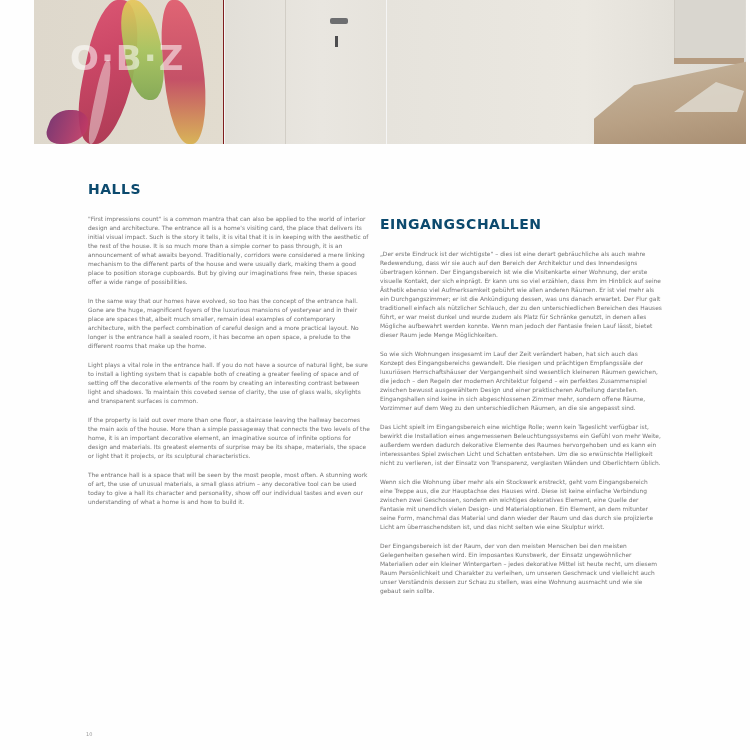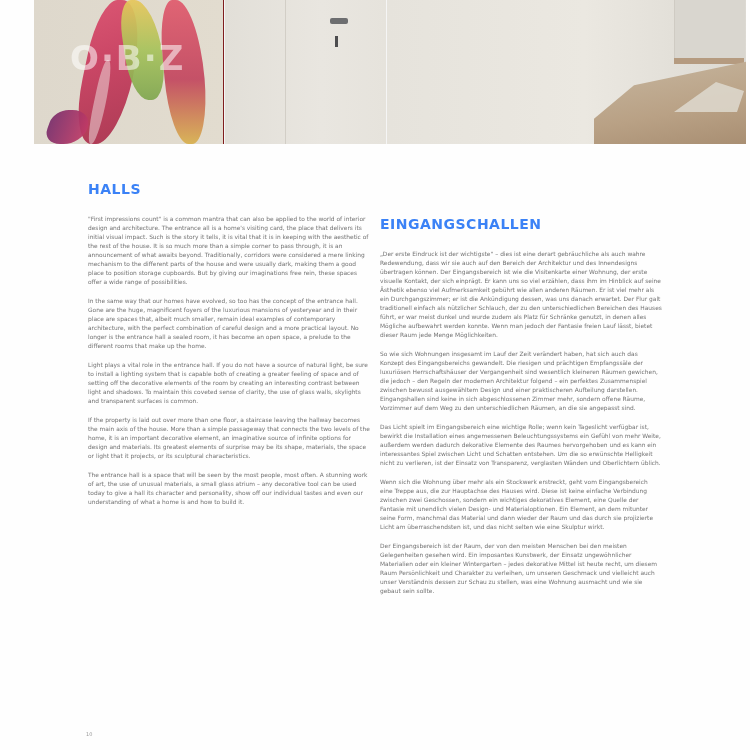--- a/index.html
+++ b/index.html
@@ -56,21 +56,21 @@
     }
     .watermark {
       position: absolute; left: 36px; top: 38px; font-family: "DejaVu Sans", sans-serif;
       font-size: 34px; font-weight: bold; letter-spacing: 2px; color: rgba(255,255,255,0.55);
     }
     .column { position: absolute; top: 181px; width: 282px; }
     .column.left { left: 88px; }
     .column.right { left: 380px; margin-top: 35px; }
     .heading {
       font-family: "DejaVu Sans", sans-serif; font-weight: bold; font-size: 14px;
-      color: #3b82f6; letter-spacing: 0.5px; margin: 0 0 16px 0; height: 18px;
+      color: #0c4a6e; letter-spacing: 0.5px; margin: 0 0 16px 0; height: 18px;
     }
     .para {
       font-family: "DejaVu Sans", sans-serif; font-size: 5.9px; line-height: 9px;
       color: #727272; margin: 0 0 10px 0; text-align: left;
     }
     .page-number {
       position: absolute; left: 86px; top: 731px; font-size: 5px; color: #9a9a9a;
     }
   </style>
 </head>

